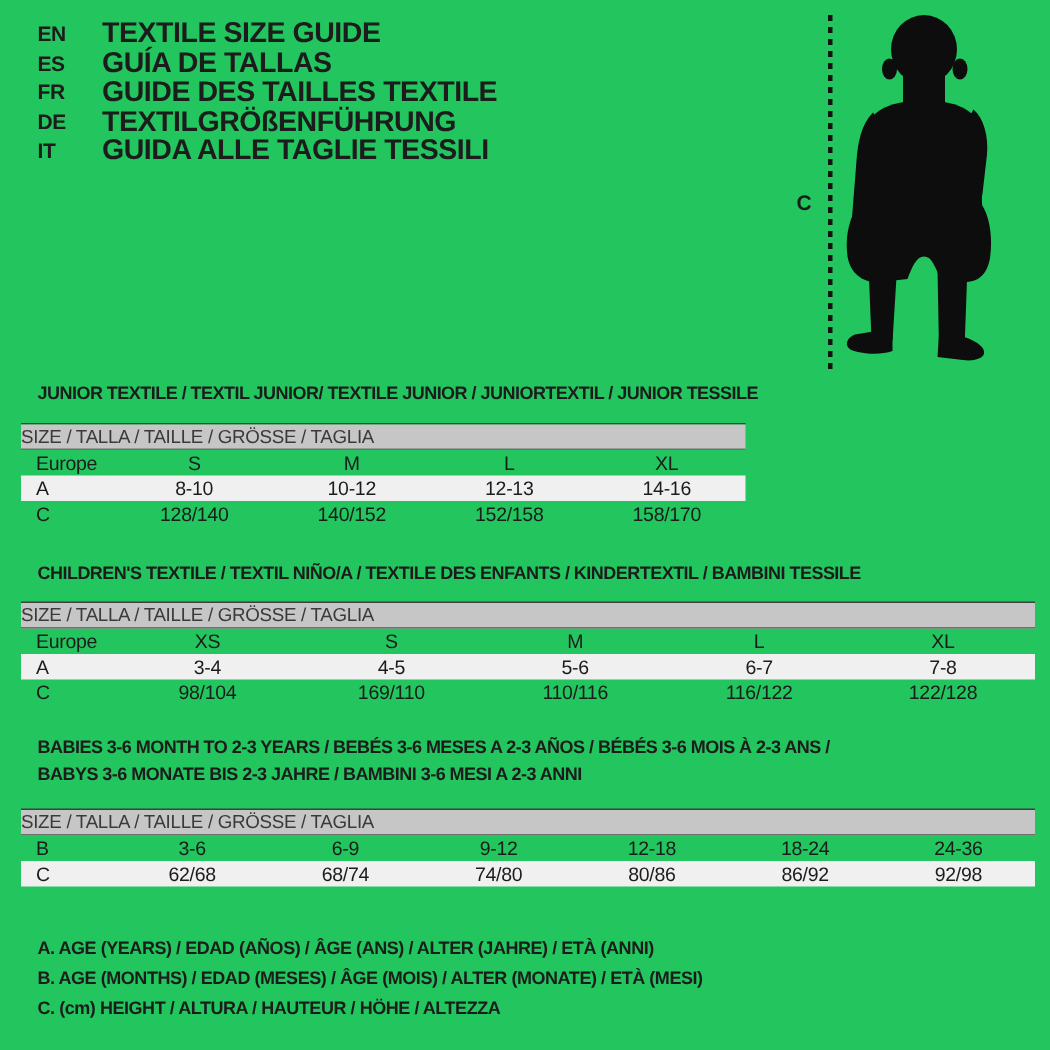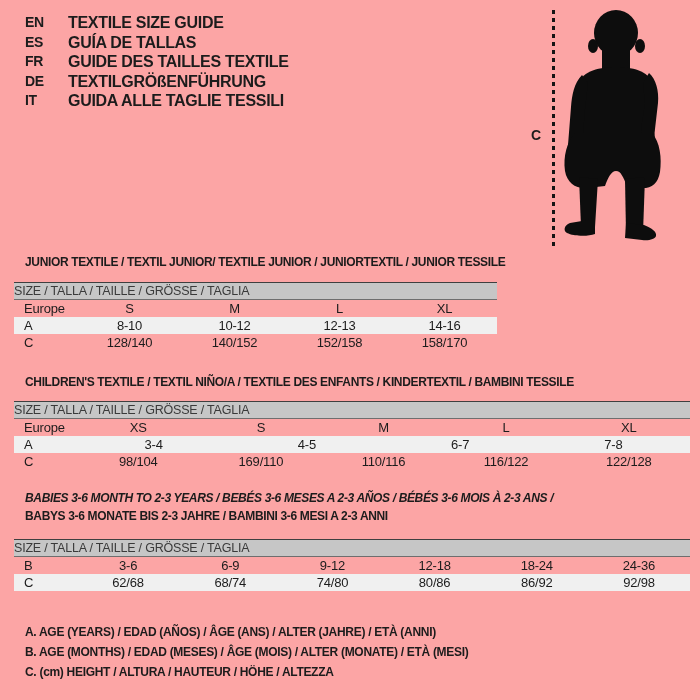--- a/index.html
+++ b/index.html
@@ -1,24 +1,24 @@
 <!DOCTYPE html>
 <html><head>
 <meta charset="utf-8">
 <style>
   * { margin:0; padding:0; box-sizing:border-box; }
   html,body { background:#ffffff; }
   body { font-family:"Liberation Sans","DejaVu Sans",sans-serif; color:#1c1c1c; }
-  .page { position:relative; width:700px; height:700px; background:#fca5a5; overflow:hidden; }
+  .page { position:relative; width:700px; height:700px; background:#22c55e; overflow:hidden; }
 
   
   .lang-list { position:absolute; left:25px; top:13px; }
   .lang-row { display:flex; line-height:19.5px; }
   .lang-code { width:43px; font-weight:bold; font-size:14px; letter-spacing:-0.3px; }
-  .lang-label { font-weight:bold; font-size:16px; letter-spacing:-0.3px; white-space:nowrap; }
+  .lang-label { font-weight:bold; font-size:19px; letter-spacing:-0.3px; white-space:nowrap; }
 
   
   .figure-c { position:absolute; left:531px; top:127px; font-weight:bold; font-size:14px; }
   .dotted-line { position:absolute; left:552px; top:10px; width:3px; height:237px;
     background:repeating-linear-gradient(to bottom, #141414 0 4px, transparent 4px 8px); }
   .silhouette { position:absolute; left:555px; top:5px; }
 
   
   .sec-title { position:absolute; left:25px; font-weight:bold; font-size:12px;
     letter-spacing:-0.35px; white-space:nowrap; line-height:18px; }
@@ -128,34 +128,35 @@
       <span class="val">XS</span>
       <span class="val">S</span>
       <span class="val">M</span>
       <span class="val">L</span>
       <span class="val">XL</span>
     </div>
     <div class="tbl-row alt">
       <span class="lbl">A</span>
       <span class="val">3-4</span>
       <span class="val">4-5</span>
+      <span class="val">5-6</span>
       <span class="val">6-7</span>
       <span class="val">7-8</span>
     </div>
     <div class="tbl-row">
       <span class="lbl">C</span>
       <span class="val">98/104</span>
       <span class="val">169/110</span>
       <span class="val">110/116</span>
       <span class="val">116/122</span>
       <span class="val">122/128</span>
     </div>
   </div>
 
-  <div class="sec-title" style="top:489px;font-style:italic;">BABIES 3-6 MONTH TO 2-3 YEARS / BEBÉS 3-6 MESES A 2-3 AÑOS / BÉBÉS 3-6 MOIS À 2-3 ANS /</div>
+  <div class="sec-title" style="top:489px;">BABIES 3-6 MONTH TO 2-3 YEARS / BEBÉS 3-6 MESES A 2-3 AÑOS / BÉBÉS 3-6 MOIS À 2-3 ANS /</div>
   <div class="sec-title" style="top:507px;">BABYS 3-6 MONATE BIS 2-3 JAHRE / BAMBINI 3-6 MESI A 2-3 ANNI</div>
   <div class="tbl" style="top:539px; width:676px;">
     <div class="tbl-header">SIZE / TALLA / TAILLE / GRÖSSE / TAGLIA</div>
     <div class="tbl-row">
       <span class="lbl">B</span>
       <span class="val">3-6</span>
       <span class="val">6-9</span>
       <span class="val">9-12</span>
       <span class="val">12-18</span>
       <span class="val">18-24</span>

